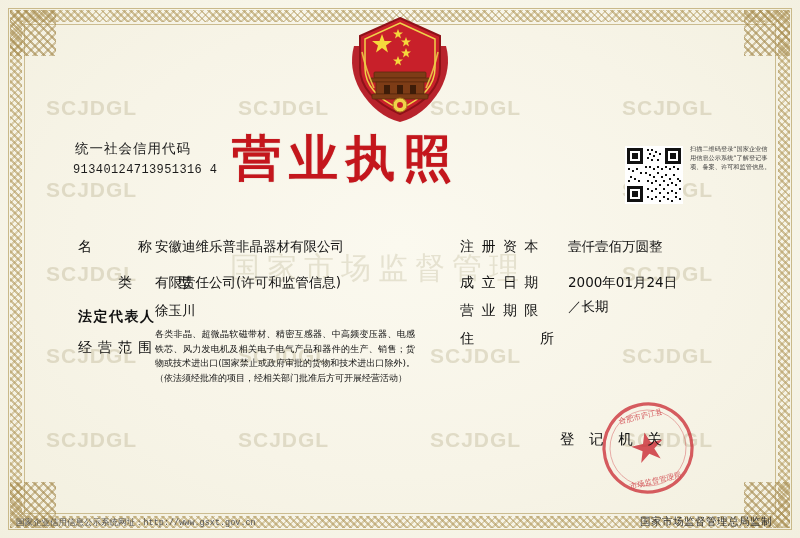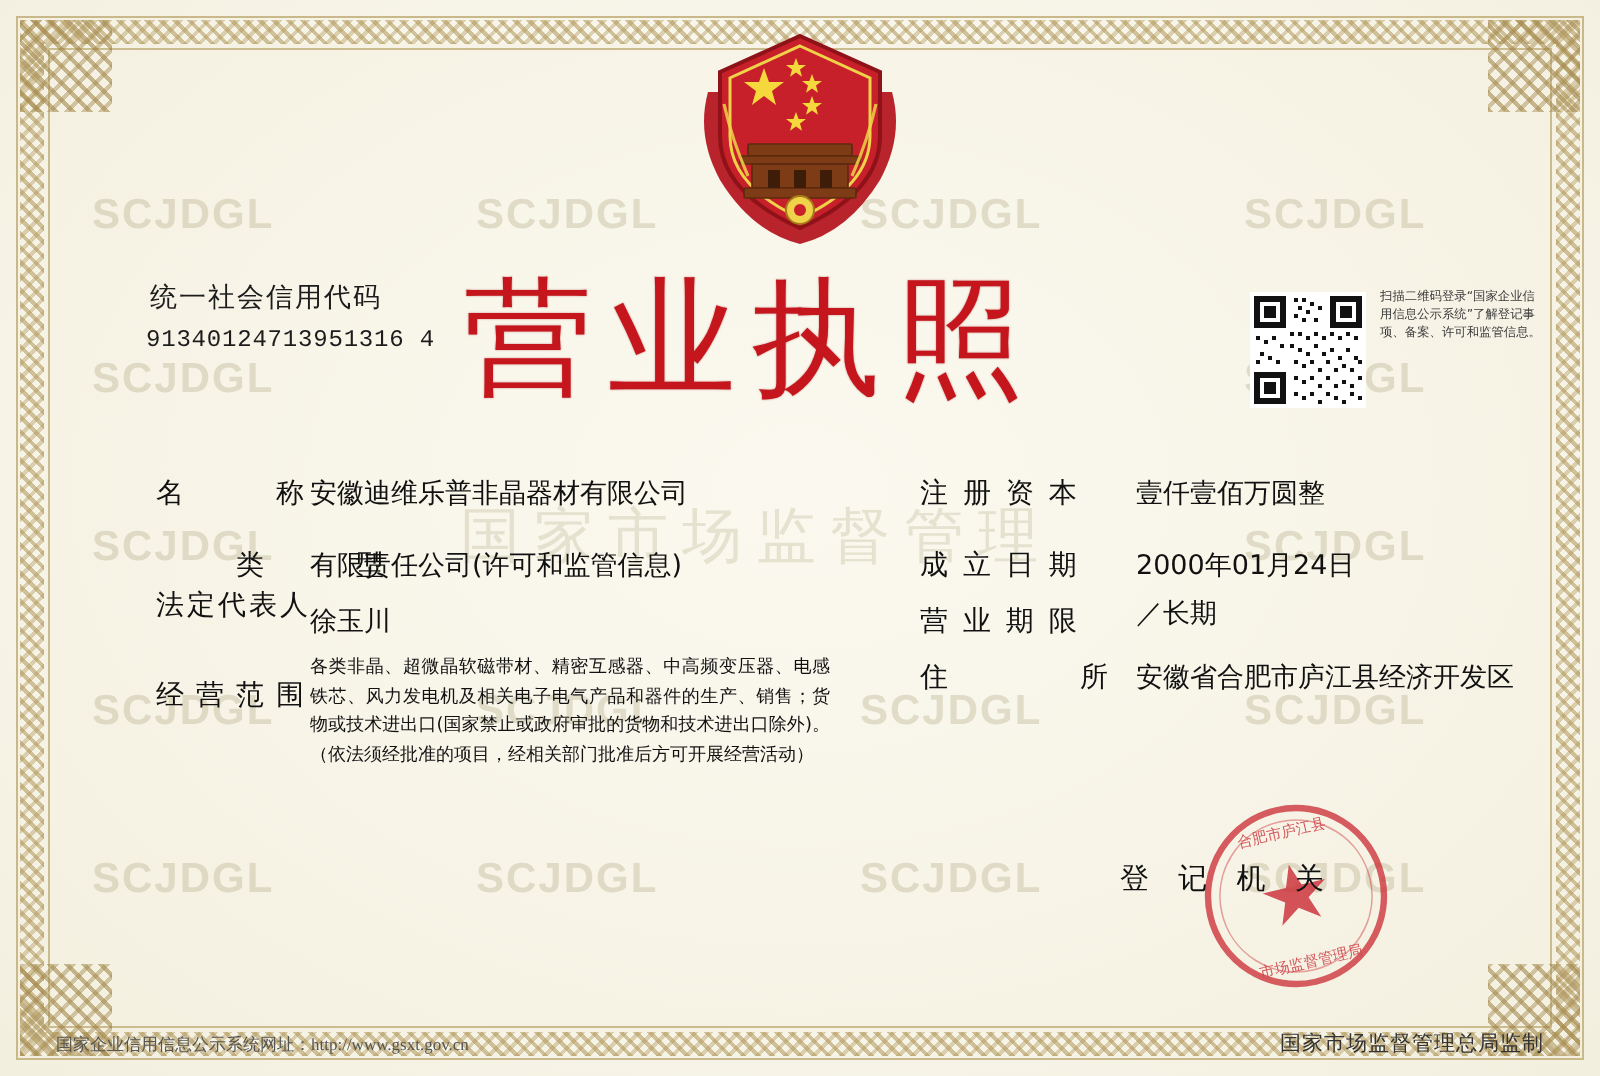--- a/index.html
+++ b/index.html
@@ -76,24 +76,24 @@
 
   
   .emblem {
     position: absolute; left: 50%; top: 10px; transform: translateX(-50%);
     width: 120px; height: 118px;
   }
 
   
   .title {
     position: absolute; left: 232px; top: 126px;
-    font-size: 64px;
+    font-size: 49px;
     letter-spacing: 8px;
     color: #c4161c;
-    font-weight: normal;
+    font-weight: bold;
     font-family: "DejaVu Sans", sans-serif;
     text-shadow: 0 0 1px rgba(150,10,15,0.5);
     white-space: nowrap;
   }
 
   
   .code-label {
     position: absolute; left: 75px; top: 140px;
     font-size: 13.5px; color: #1c1c1c; letter-spacing: 1px;
     white-space: nowrap;
@@ -154,23 +154,23 @@
   
   .seal {
     position: absolute; left: 600px; top: 400px;
     width: 96px; height: 96px;
     transform: rotate(-13deg);
     opacity: 0.80;
   }
 
   
   .footer-left {
-    position: absolute; left: 28px; bottom: 9px;
+    position: absolute; left: 16px; bottom: 9px;
     font-size: 8.5px; color: #555;
-    font-family: Liberation Serif, serif;
+    font-family: Liberation Mono, monospace;
   }
   .footer-right {
     position: absolute; right: 28px; bottom: 9px;
     font-size: 10.5px; color: #333; letter-spacing: 0.5px;
     font-family: "DejaVu Sans", sans-serif;
   }
 </style>
 </head>
 <body>
 
@@ -328,37 +328,36 @@
     </svg>
   </div>
   <div class="qr-note">扫描二维码登录“国家企业信用信息公示系统”了解登记事项、备案、许可和监管信息。</div>
 
   <div class="field-label" style="left:78px; top:238px;">名　　称</div>
   <div class="field-value" style="left:155px; top:238px;">安徽迪维乐普非晶器材有限公司</div>
 
   <div class="field-label" style="left:78px; top:274px;margin-left:40px;">类　　型</div>
   <div class="field-value" style="left:155px; top:274px;">有限责任公司(许可和监管信息)</div>
 
-  <div class="field-label tight" style="left:78px; top:294px;">法定代表人</div>
+  <div class="field-label tight" style="left:78px; top:308px;font-weight:bold;">法定代表人</div>
   <div class="field-value" style="left:155px; top:302px;">徐玉川</div>
 
   <div class="field-label" style="left:78px; top:328px;margin-top:11px;">经营范围</div>
   <div class="scope-value">各类非晶、超微晶软磁带材、精密互感器、中高频变压器、电感铁芯、风力发电机及相关电子电气产品和器件的生产、销售；货物或技术进出口(国家禁止或政府审批的货物和技术进出口除外)。（依法须经批准的项目，经相关部门批准后方可开展经营活动）</div>
 
   <div class="field-label tight" style="left:460px; top:238px;">注 册 资 本</div>
   <div class="field-value" style="left:568px; top:238px;">壹仟壹佰万圆整</div>
 
   <div class="field-label tight" style="left:460px; top:274px;text-align:right;">成 立 日 期</div>
   <div class="field-value" style="left:568px; top:274px;">2000年01月24日</div>
 
   <div class="field-label tight" style="left:460px; top:302px;">营 业 期 限</div>
   <div class="field-value" style="left:568px; top:298px;">／长期</div>
 
   <div class="field-label" style="left:460px; top:330px;">住　　　所</div>
-  <div class="field-value" style="left:568px; top:330px;">安徽省合肥市庐江县经济开发区</div>
 
   <div class="seal">
     <svg viewBox="0 0 96 96" width="96" height="96">
       <circle cx="48" cy="48" r="44" fill="none" stroke="#c8202a" stroke-width="3.2" opacity="0.9"></circle>
       <circle cx="48" cy="48" r="38" fill="none" stroke="#c8202a" stroke-width="0.8" opacity="0.5"></circle>
       <g fill="#c8202a" opacity="0.95">
         <polygon points="48,32 52,43 64,43 54,50 58,61 48,54 38,61 42,50 32,43 44,43"></polygon>
       </g>
       <g fill="#c8202a" font-family="DejaVu Sans" font-size="7.5" opacity="0.92">
         <text x="48" y="18" text-anchor="middle">合肥市庐江县</text>

